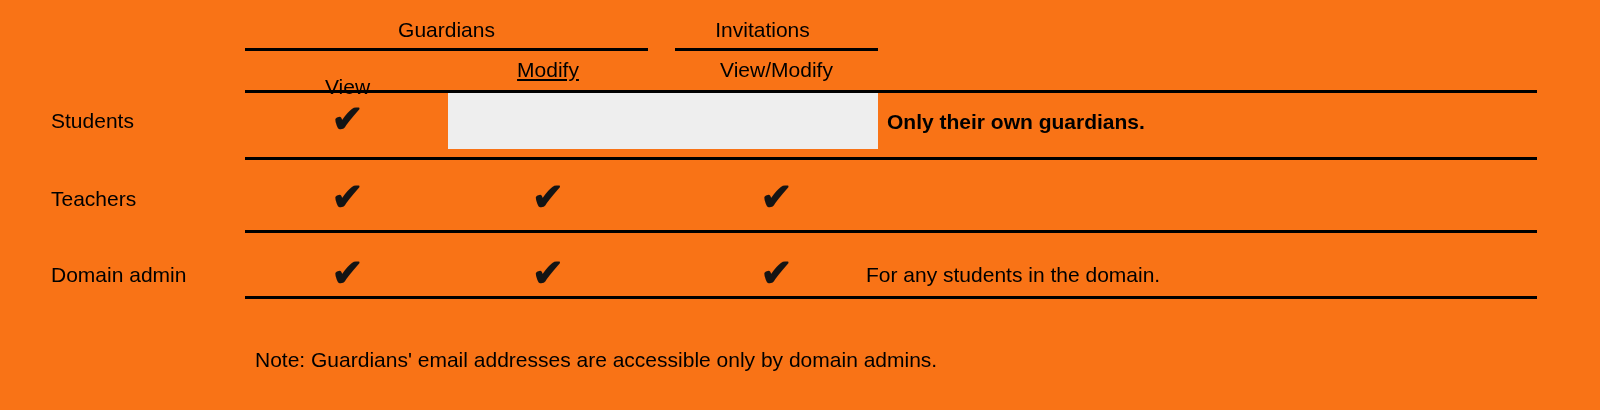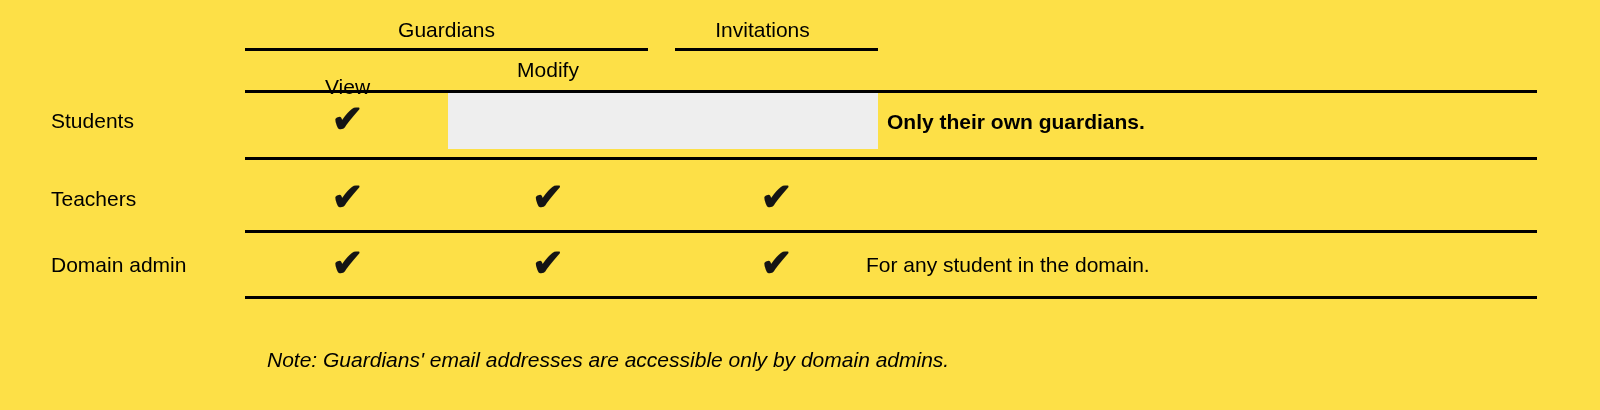--- a/index.html
+++ b/index.html
@@ -1,20 +1,20 @@
 <!DOCTYPE html>
 <html><head>
 <meta charset="utf-8">
 <style>
   html,body{margin:0;padding:0;background:#ffffff;}
   .canvas{
     position:relative;
     width:1600px;
     height:410px;
-    background:#fde047;
+    background:#f97316;
     font-family:"Liberation Sans", sans-serif;
     color:#000000;
     overflow:hidden;
   }
   
   .group-header{
     position:absolute;
     top:17px;
     height:26px;
     display:flex;
@@ -35,39 +35,39 @@
   .col-header{
     position:absolute;
     top:57px;
     height:26px;
     display:flex;
     align-items:center;
     justify-content:center;
     font-size:21px;
   }
   .col-header.view{left:247px;width:201px;margin-top:17px;}
-  .col-header.modify{left:448px;width:200px;}
+  .col-header.modify{left:448px;width:200px;text-decoration:underline;}
   .col-header.viewmodify{left:675px;width:203px;}
   
   .hline{
     position:absolute;
     left:245px;
     width:1292px;
     height:3px;
     background:#000000;
   }
   .hline.h1{top:90px;}
   .hline.h2{top:157px;}
   .hline.h3{top:230px;}
   .hline.h4{top:296px;}
   
   .row{position:absolute;left:0;width:1600px;}
   .row.students{top:93px;height:56px;}
   .row.teachers{top:160px;height:78px;}
-  .row.domainadmin{top:240px;height:49px;}
+  .row.domainadmin{top:250px;height:49px;}
   .row-label{
     position:absolute;
     left:51px;
     top:0;
     height:100%;
     display:flex;
     align-items:center;
     font-size:21px;
   }
   .cell{
@@ -104,42 +104,42 @@
     height:100%;
     display:flex;
     align-items:center;
     font-size:21px;
     line-height:31px;
   }
   .note.indent{left:887px;font-weight:bold;}
   
   .footnote{
     position:absolute;
-    left:267px;
+    left:255px;
     top:348px;
     font-size:21px;
-    font-style:italic;
   }
 </style>
 </head>
 <body>
 
 <div class="canvas">
 
   <div class="group-header guardians">
     <span>Guardians</span>
   </div>
   <div class="group-header invitations">
     <span>Invitations</span>
   </div>
   <div class="group-underline guardians"></div>
   <div class="group-underline invitations"></div>
 
   <div class="col-header view">View</div>
   <div class="col-header modify">Modify</div>
+  <div class="col-header viewmodify">View/Modify</div>
 
   <div class="hline h1"></div>
   <div class="hline h2"></div>
   <div class="hline h3"></div>
   <div class="hline h4"></div>
 
   <div class="row students">
     <div class="row-label">Students</div>
     <div class="cell view">
       <span class="check">✔</span>
@@ -165,18 +165,18 @@
     <div class="row-label">Domain admin</div>
     <div class="cell view">
       <span class="check">✔</span>
     </div>
     <div class="cell modify">
       <span class="check">✔</span>
     </div>
     <div class="cell viewmodify">
       <span class="check">✔</span>
     </div>
-    <div class="note">For any student in the domain.</div>
+    <div class="note">For any students in the domain.</div>
   </div>
 
   <div class="footnote">Note: Guardians' email addresses are accessible only by domain admins.</div>
 
 </div>
 
 </body></html>

